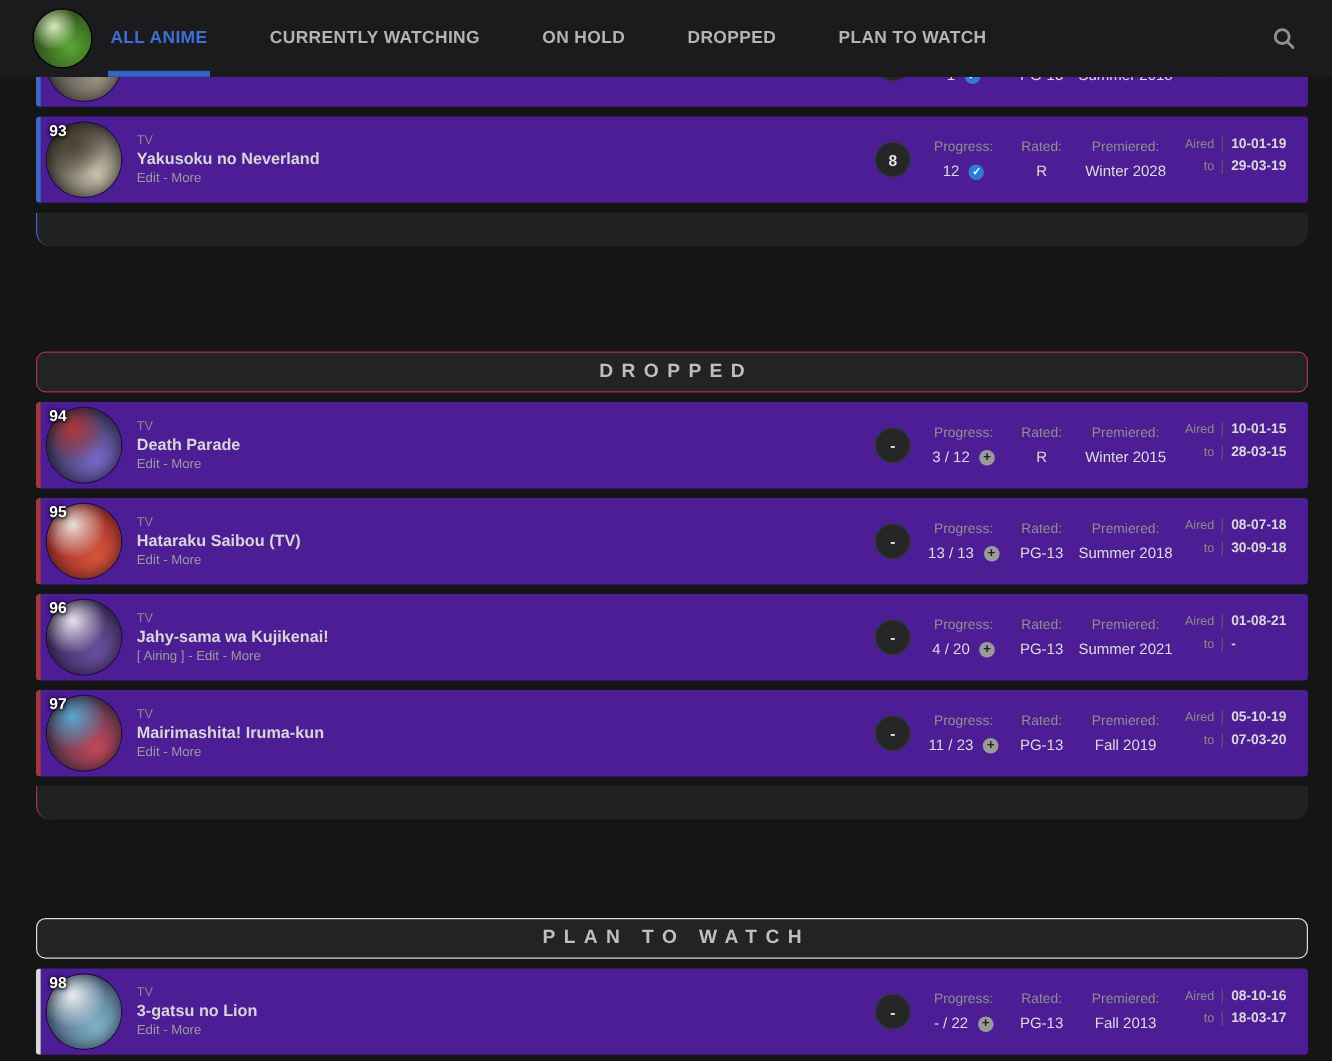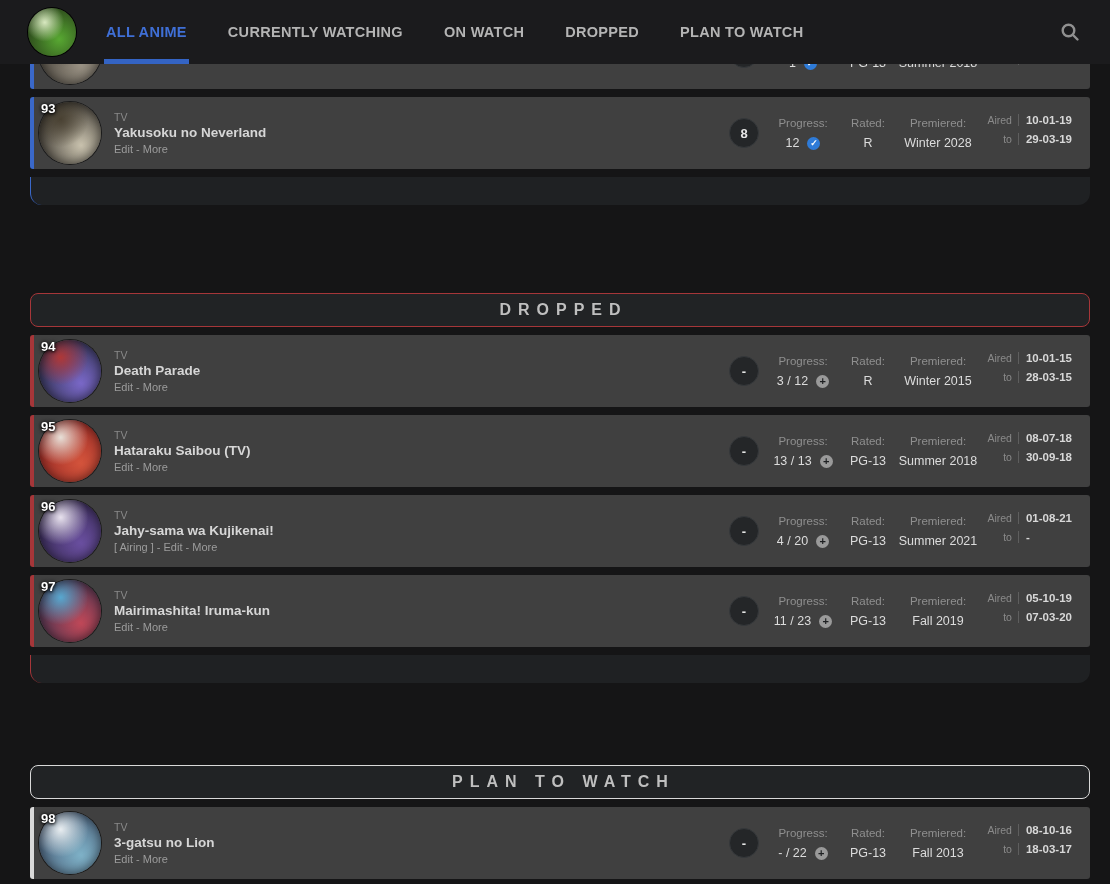--- a/index.html
+++ b/index.html
@@ -4,21 +4,21 @@
 <style>
   * { margin:0; padding:0; box-sizing:border-box; }
   html,body { width:1110px; height:884px; overflow:hidden; background:#151516;
     font-family:"Liberation Sans", sans-serif; }
 
   
   nav { position:fixed; top:0; left:0; width:1110px; height:64px; background:#1b1b1d;
     display:flex; align-items:center; padding:0 28px; z-index:100; }
   .avatar { width:48px; height:48px; border-radius:50%; flex:0 0 48px;
     box-shadow:0 0 0 1px #000; }
-  .tabs { display:flex; gap:41px; margin-left:30px; height:100%; align-items:center; }
+  .tabs { display:flex; gap:52px; margin-left:16px; height:100%; align-items:center; }
   .tab { position:relative; height:100%; display:flex; align-items:center;
     font-size:14.5px; font-weight:bold; letter-spacing:.3px; color:#b4b4b4; cursor:pointer; }
   .tab.active { color:#3f6fd6; }
   .tab.active::after { content:""; position:absolute; left:-2px; right:-2px; bottom:0;
     height:5px; background:#3464c4; }
   .search { margin-left:auto; width:24px; height:24px; cursor:pointer; }
   .search svg { width:100%; height:100%; }
 
   
   main { padding:17px 20px 0 30px; }
@@ -29,21 +29,21 @@
   .section-header { height:34px; background:#212325; border:1px solid var(--accent);
     border-radius:8px; margin-bottom:8px; display:flex; align-items:center;
     justify-content:center; }
   .section-title { font-size:16px; font-weight:600; letter-spacing:7px; color:#bfbfbf;
     padding-left:7px; }
 
   .section-footer { height:28px; background:#1f2123; border-left:1px solid var(--accent);
     border-radius:0 0 12px 12px; margin-top:8px; }
 
   
-  .anime-row { position:relative; height:72px; margin-bottom:8px; background:#404040;
+  .anime-row { position:relative; height:72px; margin-bottom:8px; background:#4c1d95;
     border-left:4px solid var(--accent); border-radius:3px; }
   .row-number { position:absolute; left:7px; top:4px; z-index:3; color:#ffffff;
     font-size:13px; font-weight:bold; text-shadow:0 1px 3px #000, 0 0 4px #000; }
   .thumb { position:absolute; left:5px; top:50%; transform:translateY(-50%);
     width:62px; height:62px; border-radius:50%; z-index:2;
     box-shadow:inset 0 0 12px rgba(0,0,0,.55), 0 0 0 1px rgba(0,0,0,.6); cursor:pointer; }
   .info { position:absolute; left:80px; top:50%; transform:translateY(-50%); }
   .type { font-size:10.5px; color:#8a8a8a; }
   .title { font-size:13.5px; font-weight:bold; color:#d6d6d6; margin:2px 0 3px; cursor:pointer;text-align:center; }
   .links { font-size:11px; color:#9c9c9c; cursor:pointer; }
@@ -78,21 +78,21 @@
 <body>
 
 <nav>
   <div class="avatar" style="background: radial-gradient(circle at 35% 30%, rgb(216, 232, 192) 0%, transparent 42%), radial-gradient(circle at 65% 65%, rgb(88, 168, 50), rgb(30, 42, 20));"></div>
   <div class="tabs">
   <div class="tab active">ALL ANIME</div>
 
   <div class="tab">CURRENTLY WATCHING</div>
 
 
-  <div class="tab">ON WATCH</div>
+  <div class="tab">ON HOLD</div>
 
   <div class="tab">DROPPED</div>
 
   <div class="tab">PLAN TO WATCH</div>
 </div>
   <div class="search">
     <svg viewBox="0 0 24 24" fill="none" stroke="#909090" stroke-width="2.4" stroke-linecap="round">
       <circle cx="10.5" cy="10.5" r="5.8"></circle>
       <line x1="15" y1="15" x2="19.5" y2="19.5"></line>
     </svg>

